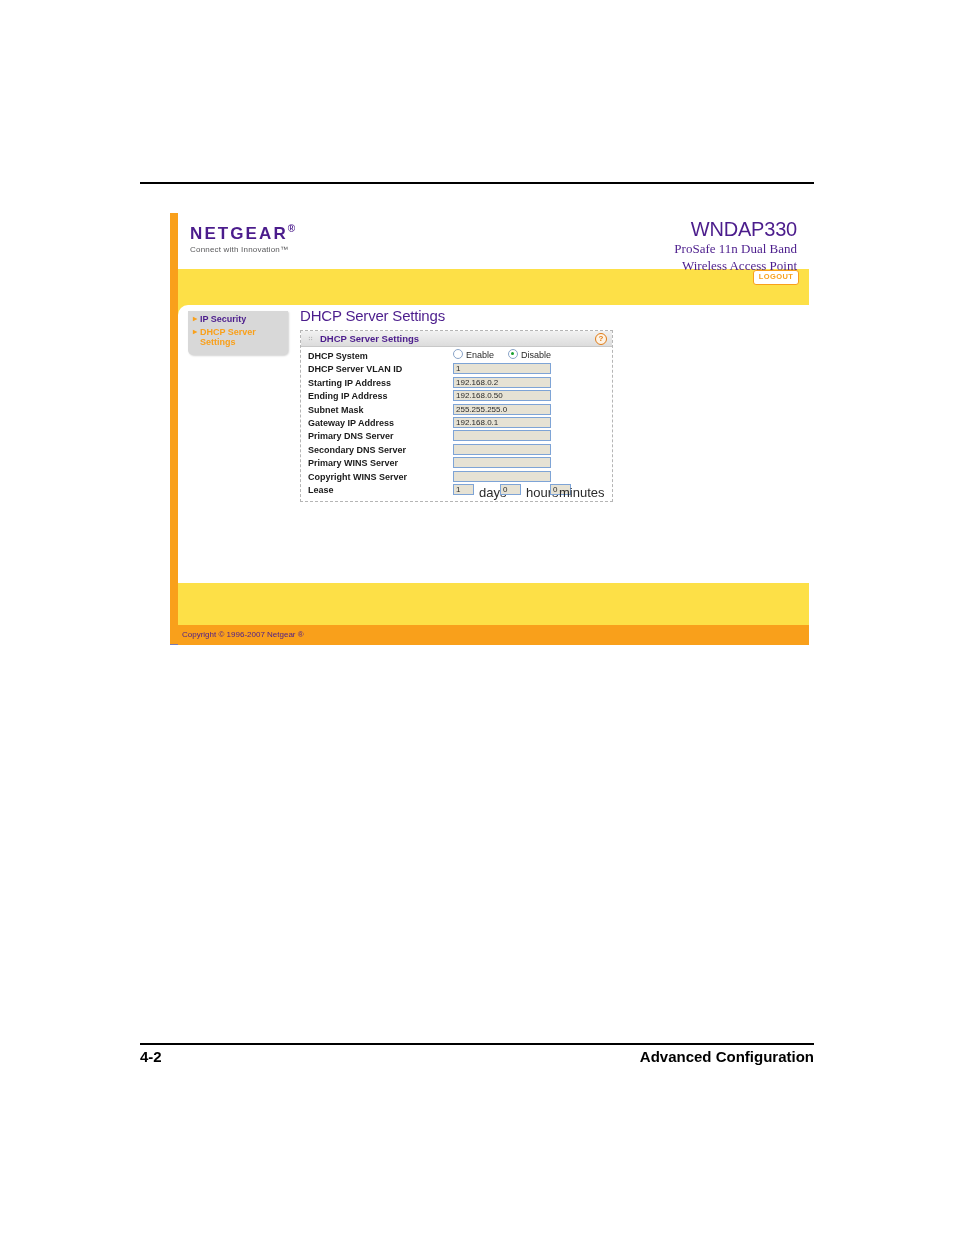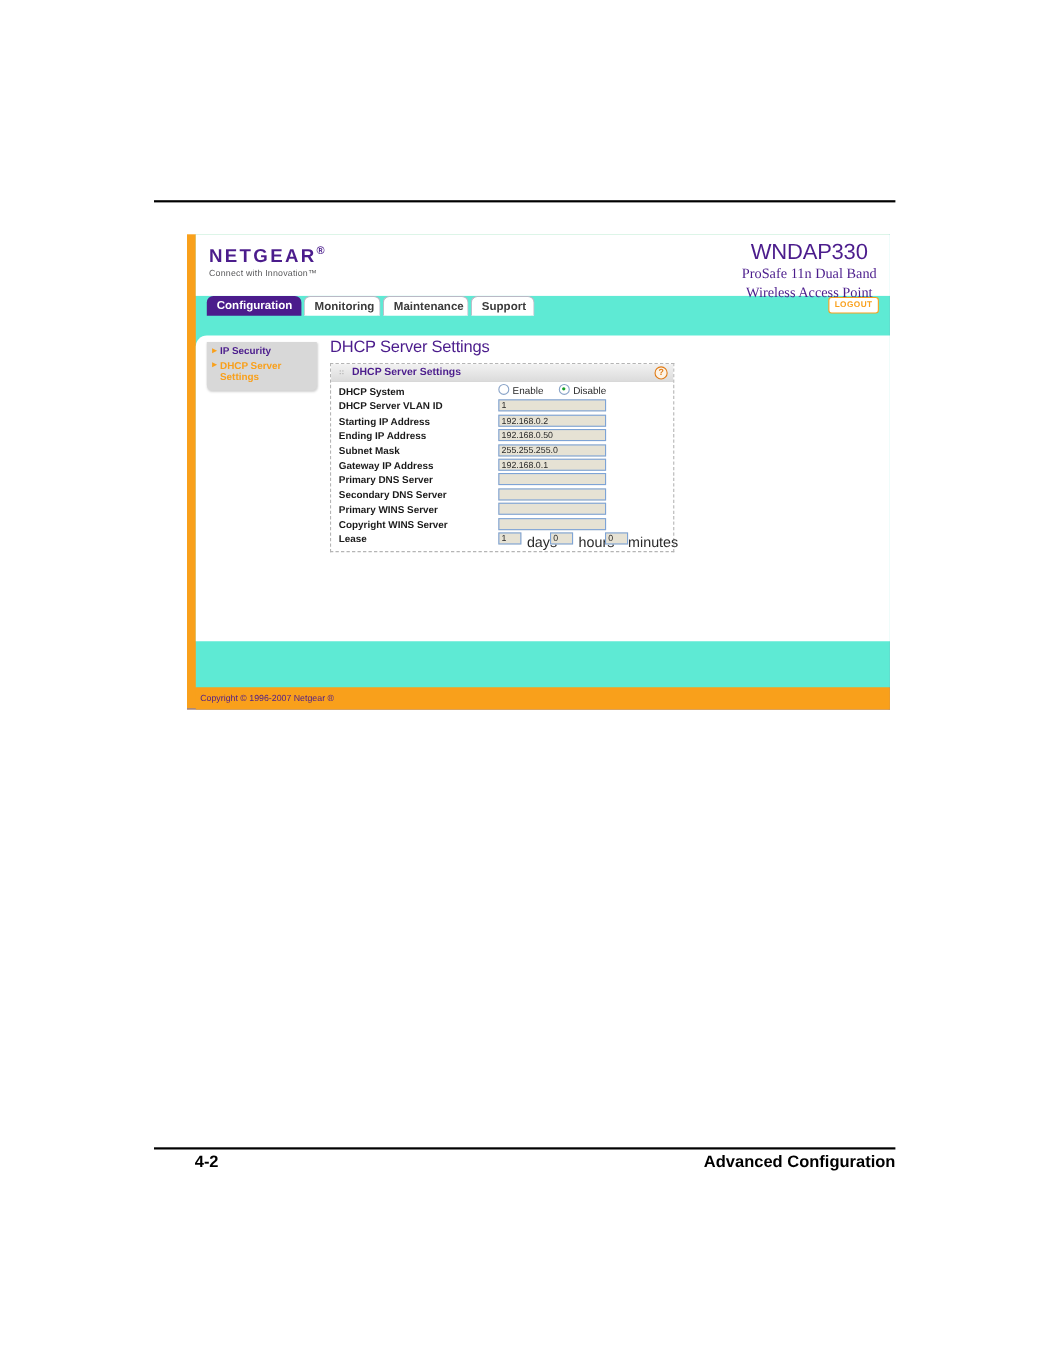--- a/index.html
+++ b/index.html
@@ -32,21 +32,20 @@
     height: 2px;
     background: #000000;
   }
   .page-folio {
     position: absolute;
     top: 1048px;
     font-family: "Liberation Sans", sans-serif;
     font-size: 15px;
     color: #000000;
     font-weight: bold;
-    margin-left: 37px;
   }
   .page-folio.left { left: 140px; }
   .page-folio.right { right: 140px; }
 
   
   .ui-window {
     position: absolute;
     left: 170px;
     top: 213px;
     width: 639px;
@@ -56,21 +55,21 @@
     border-right: 1px solid #7a7ab0;
     border-bottom: 1px solid #7a7ab0;
   }
 
   .ui-inner {
     position: absolute;
     left: 8px;
     top: 0px;
     width: 631px;
     height: 412px;
-    background: #5eead4;
+    background: #fde047;
   }
 
   
   .ui-header {
     position: relative;
     height: 56px;
     background: #ffffff;
   }
   .brand {
     position: absolute;
@@ -93,21 +92,21 @@
     font-family: "Liberation Sans", sans-serif;
     font-size: 8px;
     color: #59595b;
     letter-spacing: 0.2px;
     margin-top: 3px;
   }
   .model {
     position: absolute;
     right: 12px;
     top: 6px;
-    text-align: center;
+    text-align: right;
   }
   .model-name {
     font-family: "Liberation Sans", sans-serif;
     font-size: 20px;
     color: #4b1c8c;
     line-height: 1.05;
     letter-spacing: -0.2px;
   }
   .model-sub {
     font-family: Liberation Serif, serif;
@@ -441,26 +440,20 @@
         <div class="brand-name"><span>NETGEAR</span><span class="brand-reg">®</span></div>
         <div class="brand-tag">Connect with Innovation™</div>
       </div>
       <div class="model">
         <div class="model-name">WNDAP330</div>
         <div class="model-sub">ProSafe 11n Dual Band</div>
         <div class="model-sub">Wireless Access Point</div>
       </div>
     </div>
 
-    <div class="tabbar">
-      <div class="tab active" style="left:10px;  width:86px;">Configuration</div>
-      <div class="tab inactive" style="left:98px;  width:70px;">Monitoring</div>
-      <div class="tab inactive" style="left:170px; width:78px;">Maintenance</div>
-      <div class="tab inactive" style="left:250px; width:58px;">Support</div>
-    </div>
 
     <div class="logout">LOGOUT</div>
 
 
     <div class="ui-body">
 
       <div class="sidebar">
         <div class="side-item ip">
           <span class="arr">▸</span>
           <span>IP Security</span>
@@ -526,21 +519,21 @@
             <span class="finput"></span>
           </div>
 
           <div class="frow">
             <span class="flabel">Lease</span>
             <span class="lease-box" style="left:148px;">1</span>
             <span class="lease-unit" style="left:174px;">days</span>
             <span class="lease-box" style="left:195px;">0</span>
             <span class="lease-unit" style="left:221px;">hours</span>
             <span class="lease-box" style="left:245px;">0</span>
-            <span class="lease-unit" style="left:266px;">minutes</span>
+            <span class="lease-unit" style="left:254px;">minutes</span>
           </div>
 
         </div>
       </div>
     </div>
 
   </div>
 
   <div class="copyright">Copyright © 1996-2007 Netgear ®</div>
 </div>

